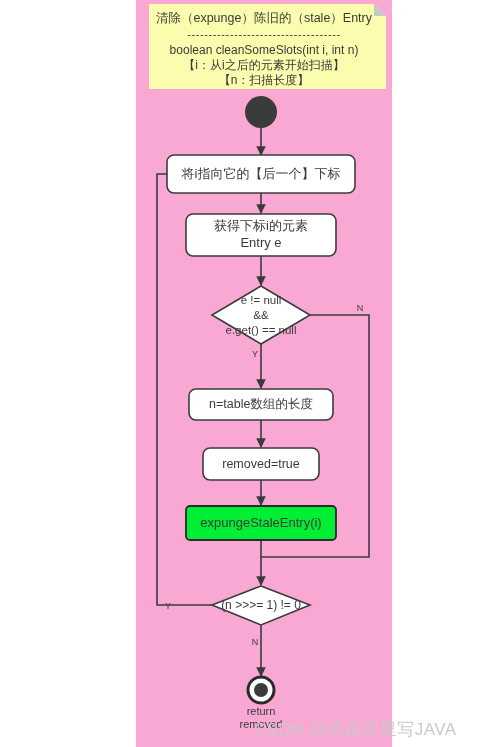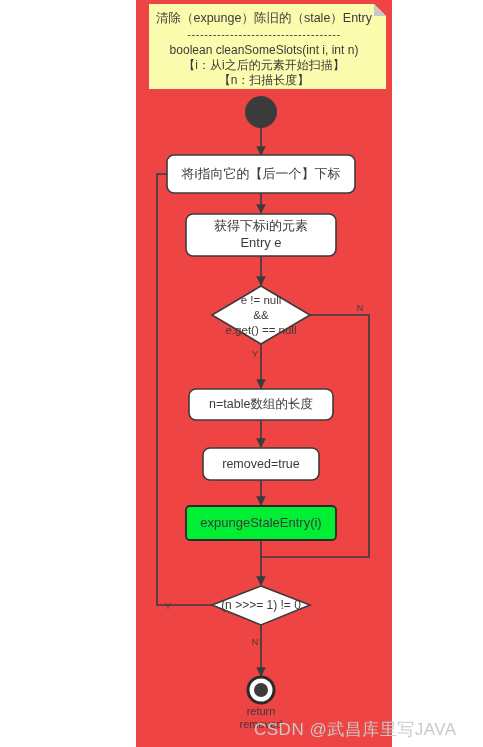--- a/index.html
+++ b/index.html
@@ -3,21 +3,21 @@
 <meta charset="utf-8">
 <style>
   html,body{margin:0;padding:0;}
   body{
     width:483px;height:747px;background:#ffffff;
     font-family:"Liberation Sans","DejaVu Sans",sans-serif;
     overflow:hidden;position:relative;
   }
   #canvas{
     position:absolute;left:136px;top:0;width:256px;height:747px;
-    background:#ef4444;
+    background:#f9a8d4;
   }
   svg{display:block;}
   .node-text{
     font-family:"Liberation Sans","DejaVu Sans",sans-serif;
     fill:#3b3b3b;text-anchor:middle;dominant-baseline:middle;
   }
   .note-text{
     font-family:"Liberation Sans","DejaVu Sans",sans-serif;
     fill:#3b3b3b;text-anchor:middle;
   }

